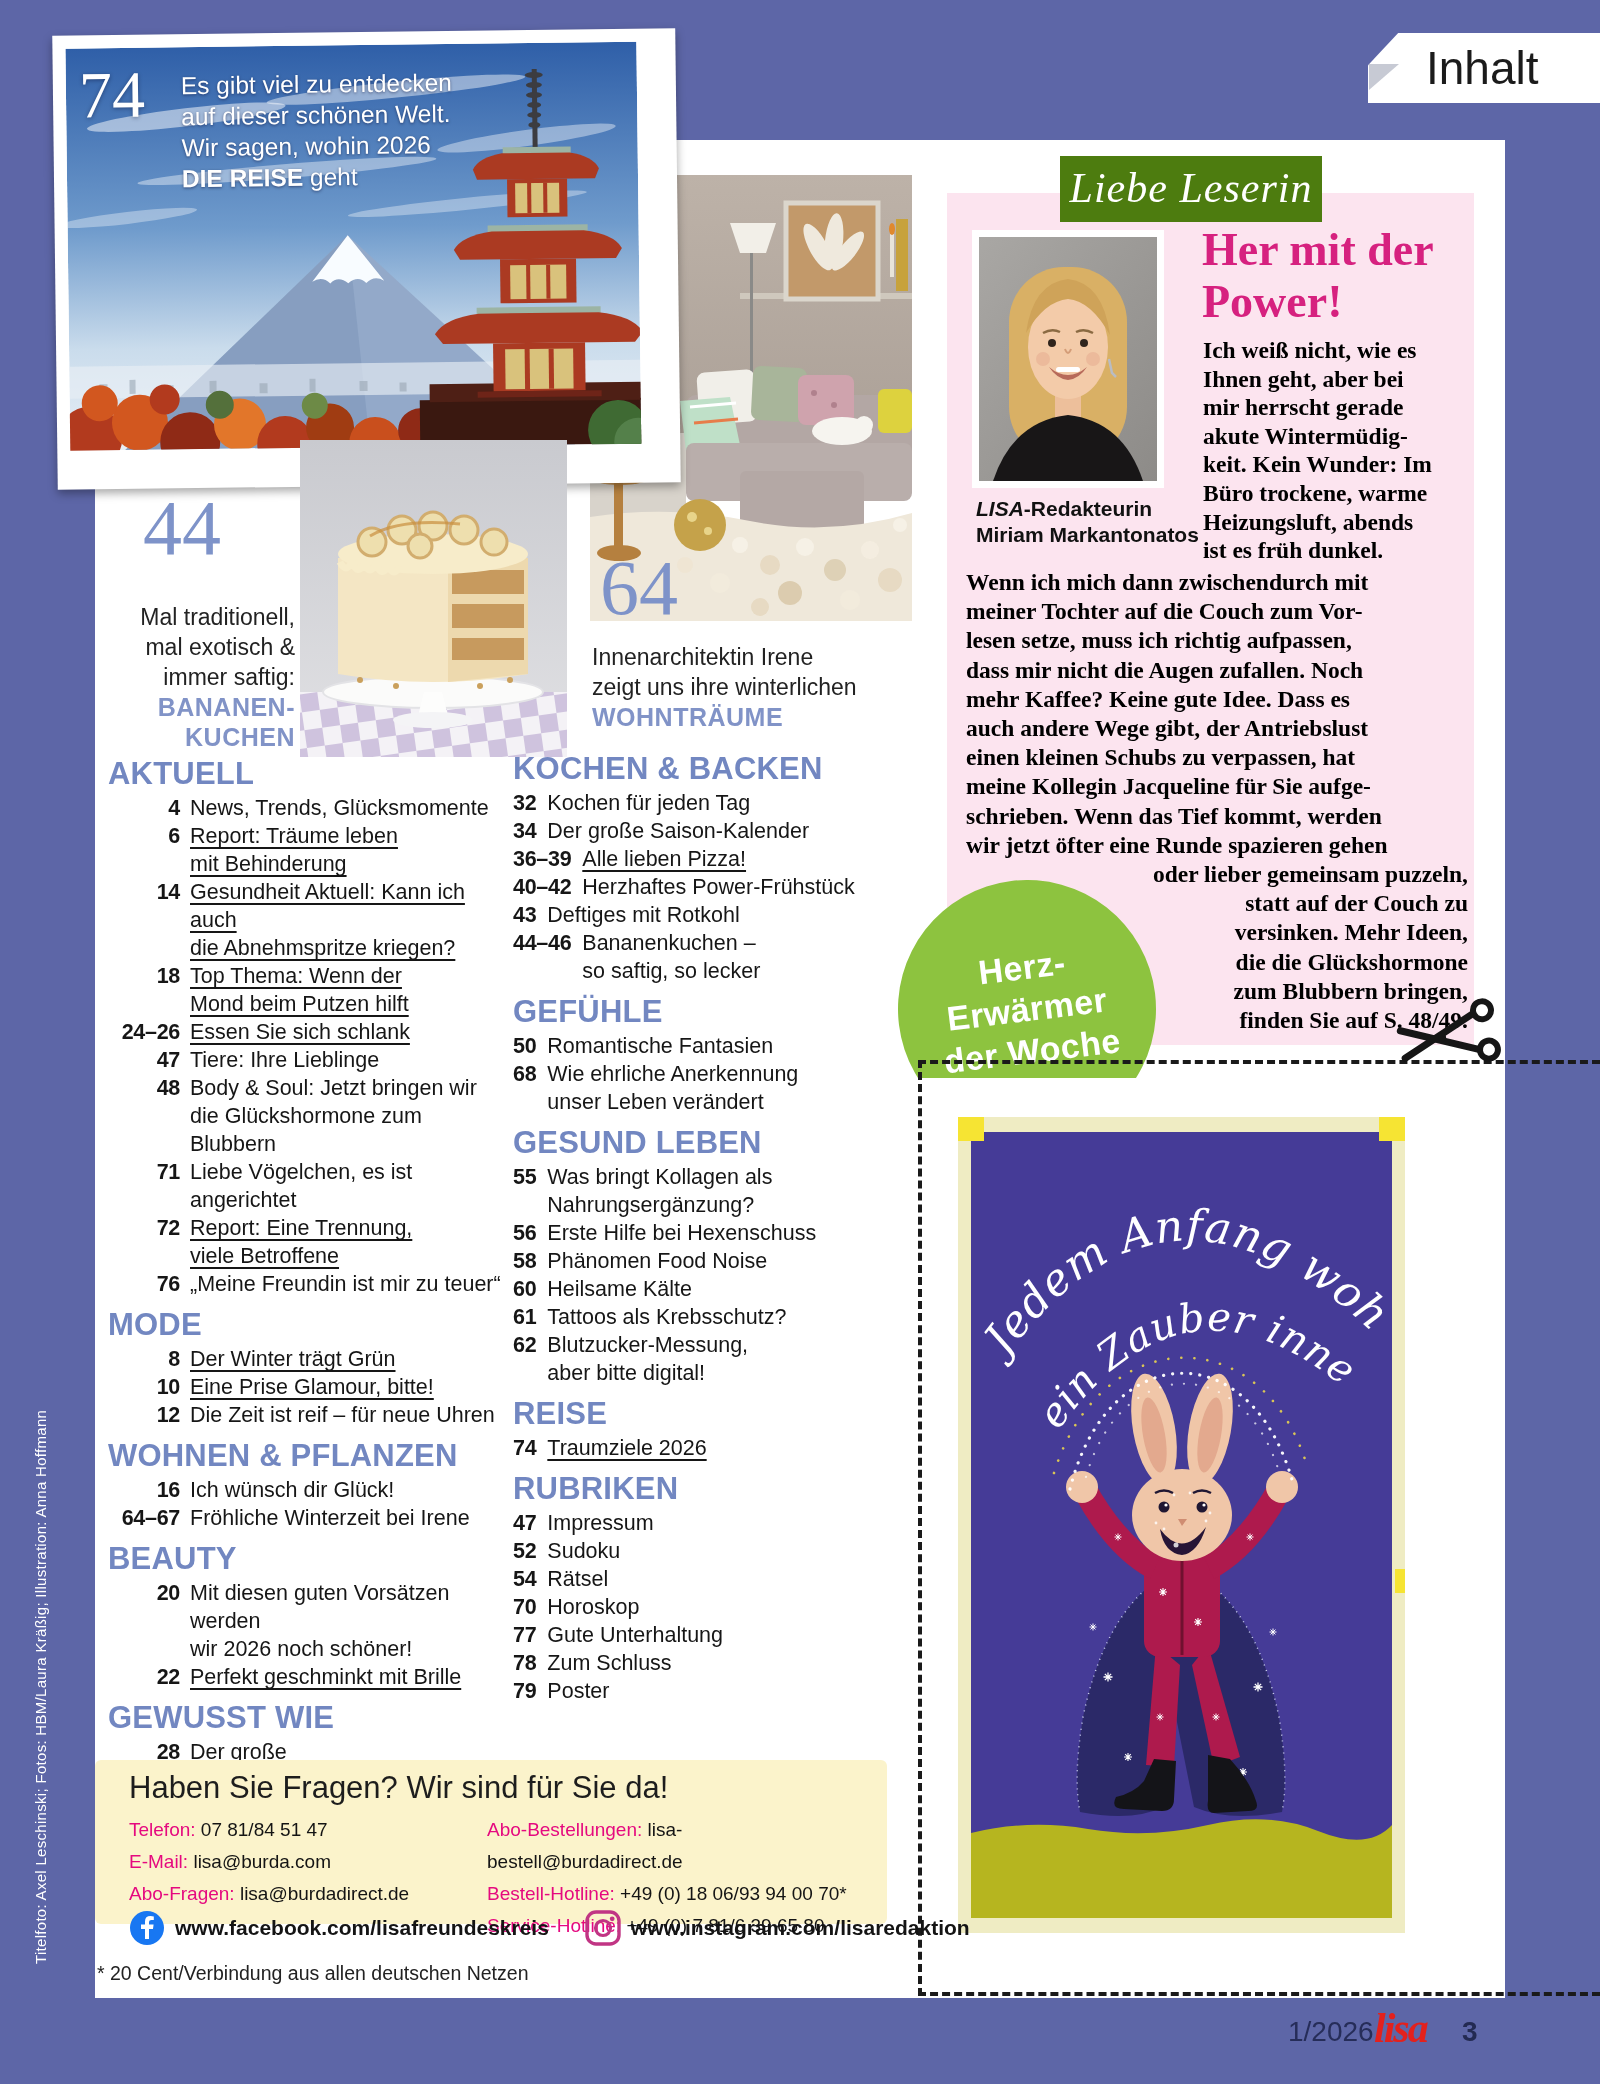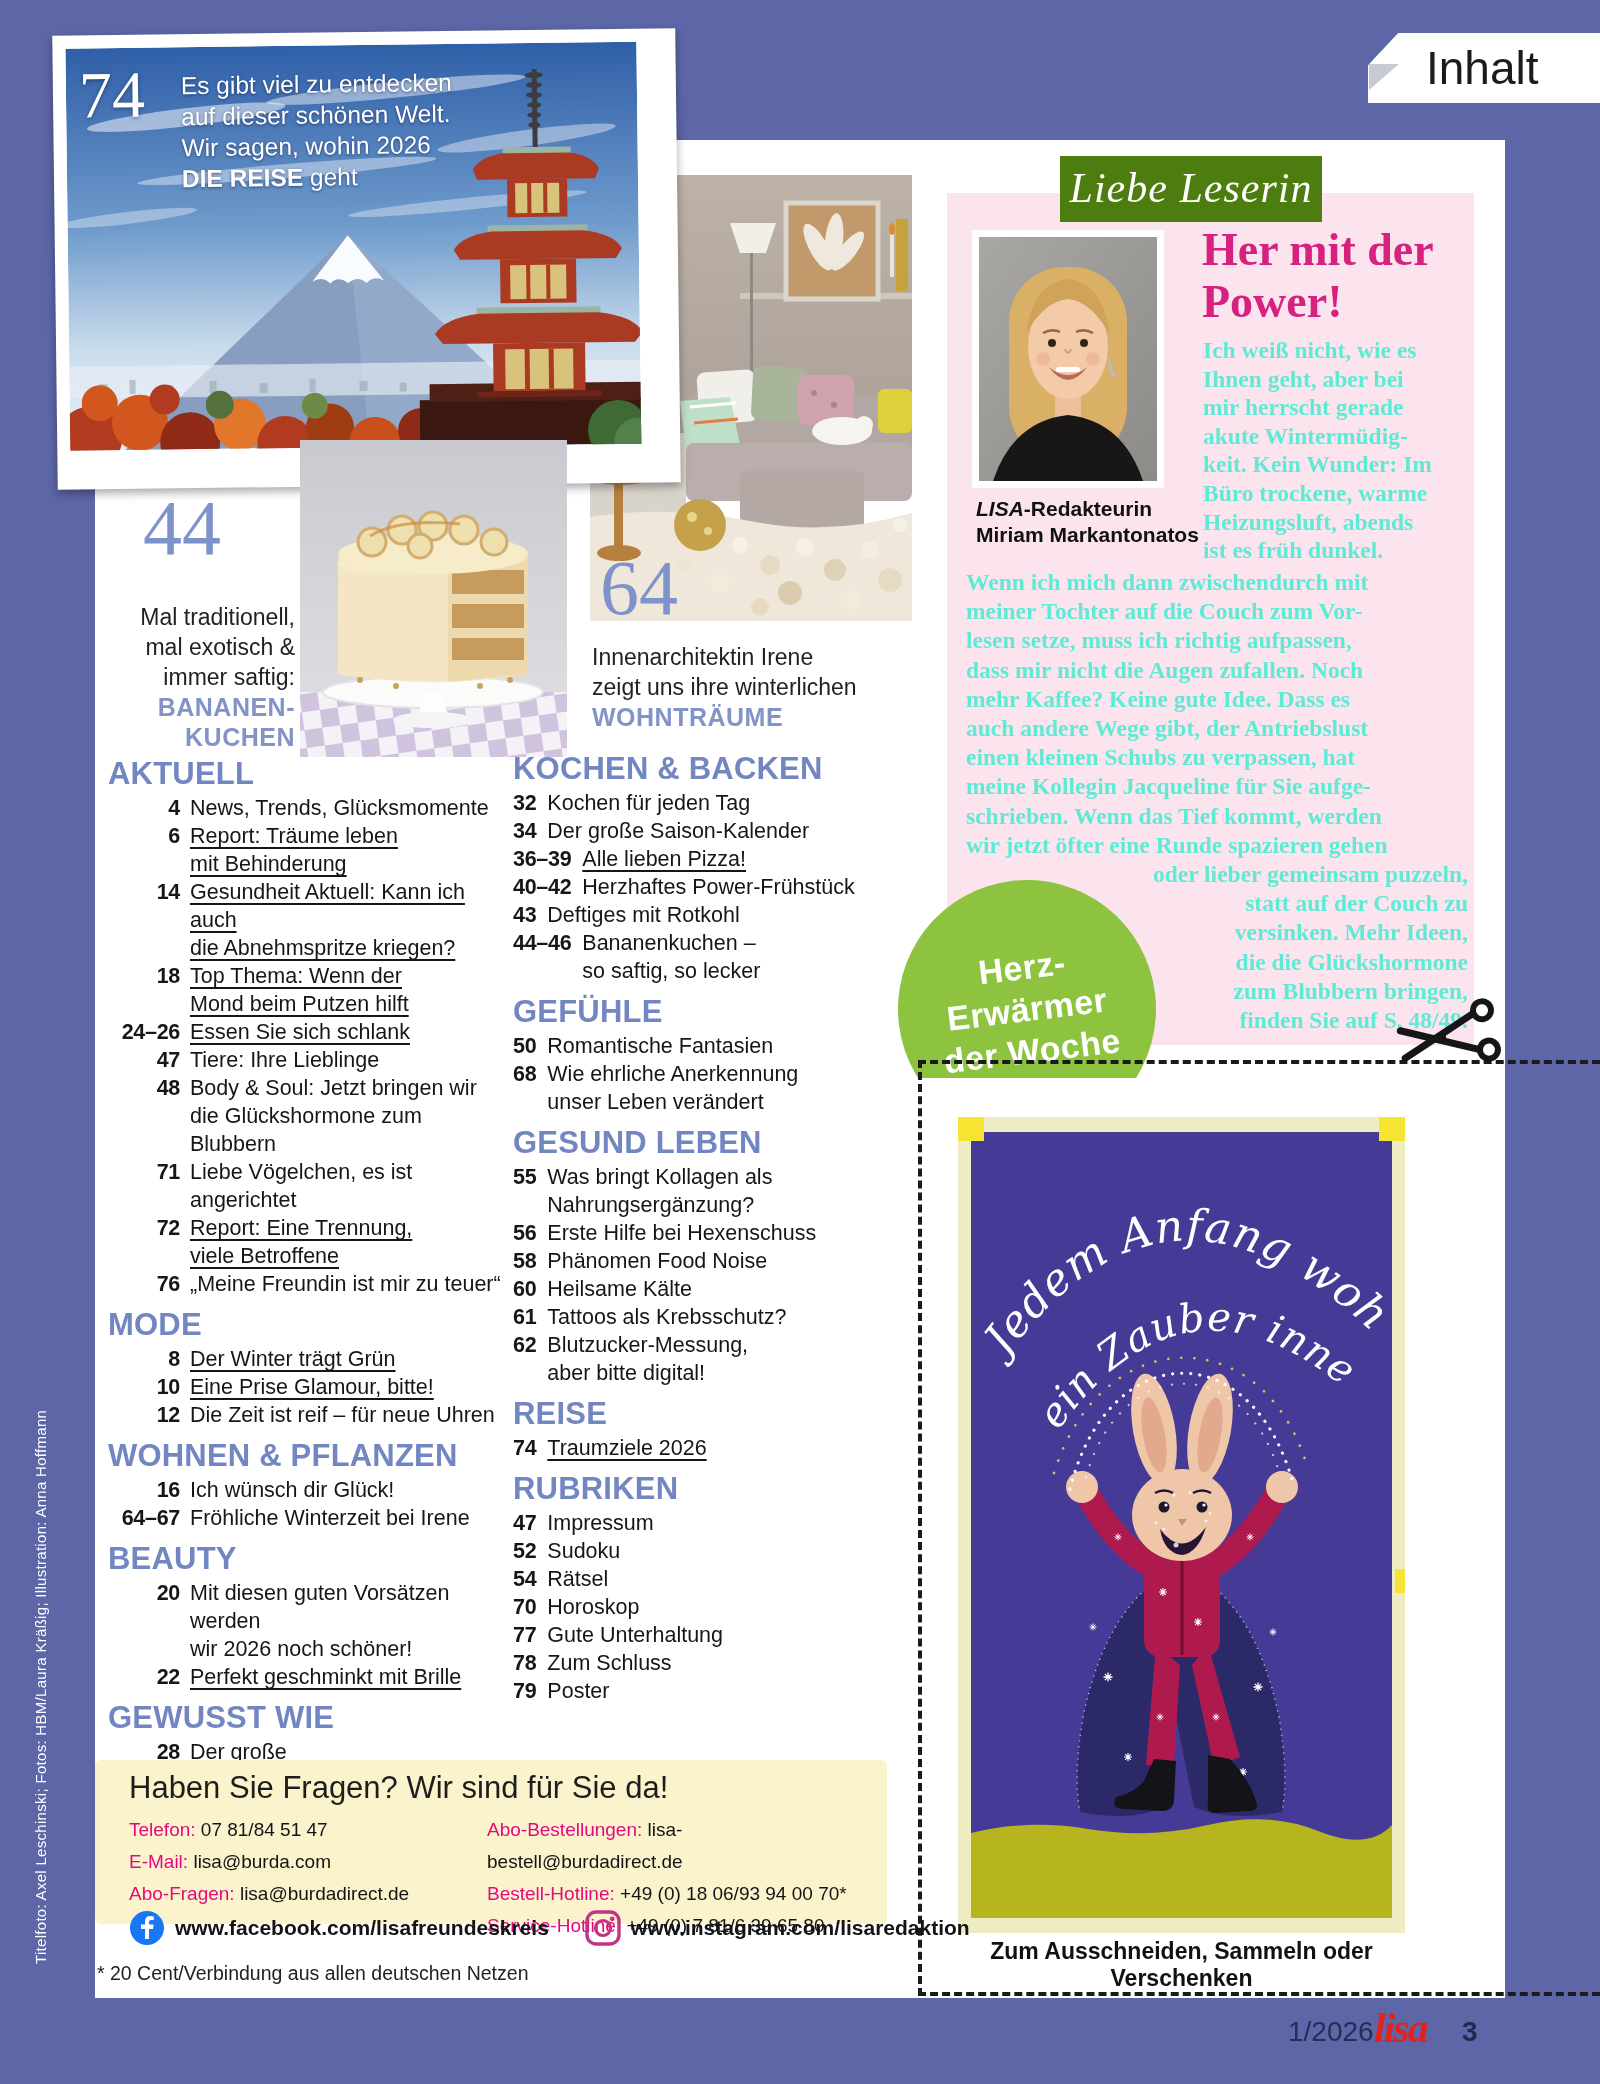--- a/index.html
+++ b/index.html
@@ -41,21 +41,21 @@
   .cake-photo{left:300px;top:440px;width:267px;height:317px;}
 
   
   .pink-box{left:947px;top:193px;width:527px;height:852px;background:#fce4ef;}
   .badge{left:1060px;top:156px;width:262px;height:66px;background:#4d7c0f;color:#fff;text-align:center;
     line-height:64px;font-family:"Liberation Serif",serif;font-style:italic;font-size:42px;letter-spacing:1px;}
   .editor-photo{left:972px;top:230px;width:192px;height:258px;background:#fff;padding:7px;box-sizing:border-box;}
   .editor-caption{left:976px;top:496px;font-size:21px;line-height:26px;font-weight:bold;color:#111;}
   .headline{left:1202px;top:224px;font-family:"Liberation Serif",serif;font-weight:bold;font-size:46px;
     line-height:52px;color:#d6217f;}
-  .letter{font-family:"Liberation Serif",serif;font-weight:bold;font-size:23.5px;color:#5eead4;}
+  .letter{font-family:"Liberation Serif",serif;font-weight:bold;font-size:23.5px;color:#000000;}
   .para1{left:1203px;top:336px;width:270px;line-height:28.6px;}
   .para2{left:966px;top:568px;width:502px;line-height:29.2px;}
   .para2-tail{left:966px;top:860px;width:502px;line-height:29.2px;text-align:right;}
 
   
   .sticker-wrap{left:878px;top:880px;width:300px;height:198px;overflow:hidden;}
   .sticker{position:absolute;left:20px;top:0;width:258px;height:258px;border-radius:50%;background:#8dc33f;
     display:flex;align-items:center;justify-content:center;transform:rotate(-7deg);}
   .sticker-text{color:#fff;font-size:34px;line-height:42px;text-align:center;font-weight:600;letter-spacing:.5px;}
 
@@ -509,21 +509,20 @@
     <path d="M128,360 C162,238 286,234 322,358" stroke="#ffffff" stroke-width="2.2" fill="none" stroke-dasharray="0.1 12" stroke-linecap="round" opacity=".7"></path>
 
     <text font-family="DejaVu Serif, serif" font-style="italic" font-size="44" fill="#ffffff" letter-spacing="1">
       <textPath href="#tp1">Jedem Anfang wohnt</textPath>
     </text>
     <text font-family="DejaVu Serif, serif" font-style="italic" font-size="40" fill="#ffffff" letter-spacing="1">
       <textPath href="#tp2">ein Zauber inne</textPath>
     </text>
   </svg>
 
-  <div class="abs poster-caption">Zum Ausschneiden, Sammeln oder Verschenken</div>
 
   <div class="abs toc-col toc-col1">
       <div class="toc-section">
         <div class="toc-h">AKTUELL</div>
         <div class="toc-row">
           <span class="toc-num">4</span>
           <div class="toc-text">
             <div>News, Trends, Glücksmomente</div>
           </div>
         </div>

